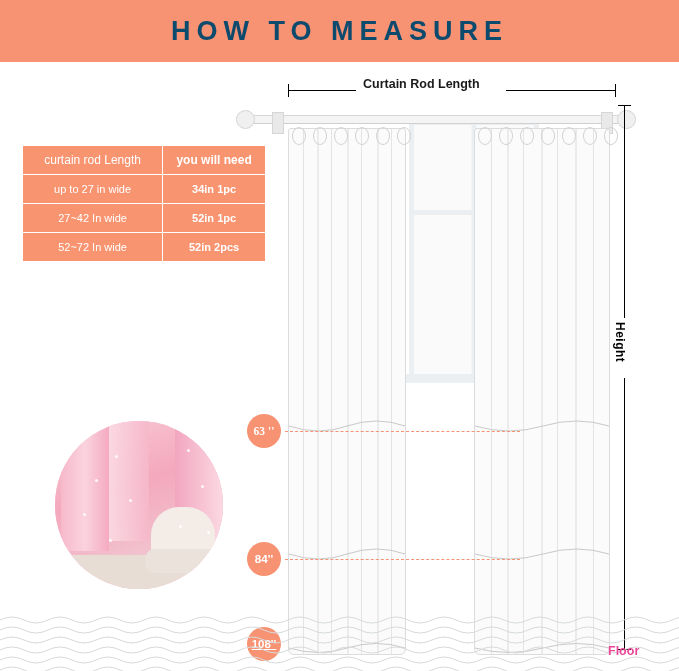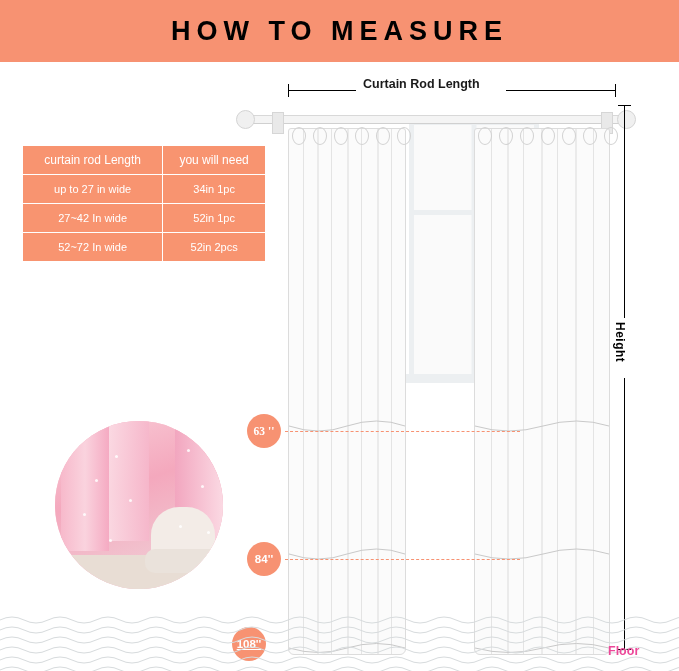--- a/index.html
+++ b/index.html
@@ -20,21 +20,21 @@
     position: absolute;
     left: 0; top: 0;
     width: 679px;
     height: 62px;
     background: #f79272;
     display: flex;
     align-items: center;
     justify-content: center;
   }
   .header-title {
-    color: #000000;
+    color: #0c4a6e;
     font-size: 27px;
     font-weight: bold;
     letter-spacing: 6px;
   }
 
   
   .table {
     position: absolute;
     left: 22px;
     top: 145px;
@@ -44,21 +44,21 @@
   .table td {
     border: 1px solid #ffffff;
     background: #f89470;
     color: #ffffff;
     font-size: 11px;
     text-align: center;
     height: 28px;
     padding: 0 4px;
   }
   .table td.col-a { width: 140px; }
-  .table td.col-b { width: 100px; }
+  .table td.col-b { width: 100px; font-weight: bold; }
   .table tr.head td { font-size: 12px; }
 
   
   .rod-label {
     position: absolute;
     left: 363px;
     top: 77px;
     font-size: 12.5px;
     color: #1a1a1a;
     font-weight: bold;
@@ -263,21 +263,21 @@
     width: 34px;
     height: 34px;
     display: flex;
     align-items: center;
     justify-content: center;
     font-size: 11.5px;
     font-weight: bold;
   }
   .marker-63 { left: 247px; top: 414px; font-family: Liberation Serif, serif; }
   .marker-84 { left: 247px; top: 542px; text-align: center; }
-  .marker-108 { left: 232px; top: 627px; text-decoration: underline; }
+  .marker-108 { left: 247px; top: 627px; text-decoration: underline; }
 
   .dash-line {
     position: absolute;
     height: 0;
     border-top: 1.5px dashed #f79272;
   }
   .dash-63 { left: 285px; top: 431px; width: 235px; }
   .dash-84 { left: 285px; top: 559px; width: 235px; }
 
   

